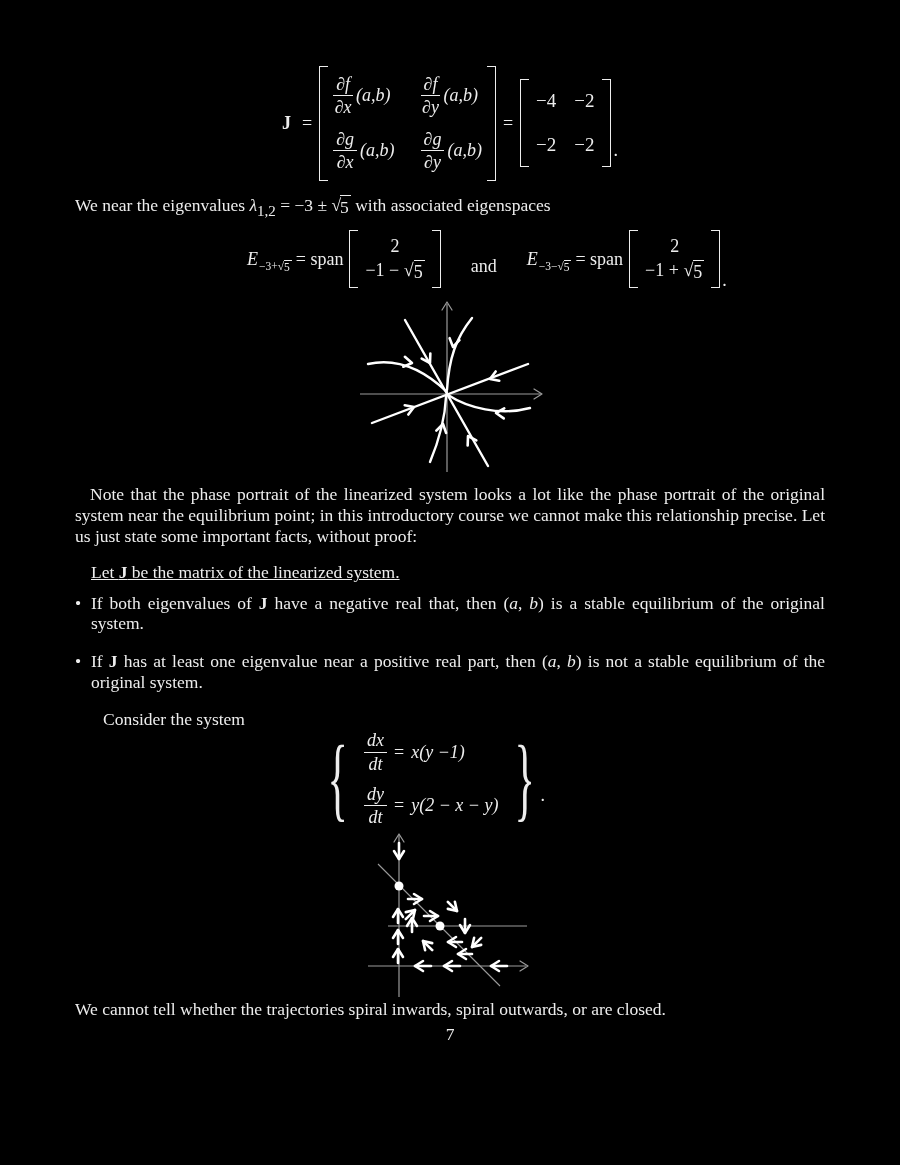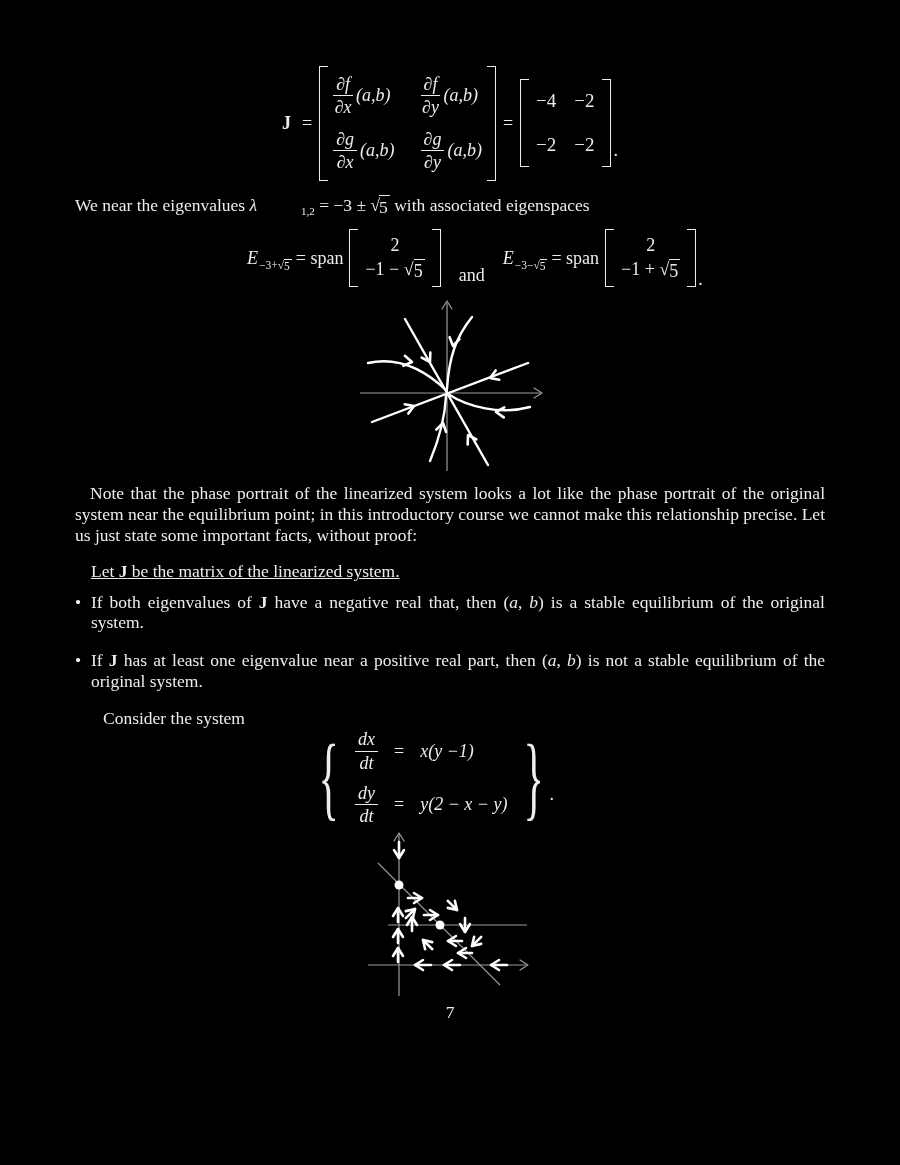--- a/index.html
+++ b/index.html
@@ -24,28 +24,28 @@
   .jacobian{margin-top:66px;display:flex;justify-content:center;align-items:center;font-size:18px;}
   .jacobian .jlhs{font-weight:bold;margin-right:4px;}
   .eqs{margin:0 7px;}
   .pgrid{display:grid;grid-template-columns:auto auto;column-gap:26px;row-gap:12px;padding:8px 5px;}
   .pcell{display:flex;align-items:center;gap:3px;}
   .ngrid{display:grid;grid-template-columns:auto auto;column-gap:18px;row-gap:22px;padding:11px 7px;align-items:center;font-size:19px;}
   .nmat{align-self:center;}
   .jperiod{align-self:center;position:relative;top:27px;margin-left:3px;}
   
   .eigenline{margin-top:14px;line-height:1.25;}
-  .ssub{font-size:11px;margin-left:44px;}
+  .ssub{font-size:15px;}
   
   .eigenrow{margin-top:10px;display:flex;align-items:center;padding-left:172px;font-size:18px;}
   .esub{font-size:11.5px;position:relative;top:7px;margin:0 2px 0 1px;display:inline-flex;align-items:flex-start;}
   .esub .sq-arg{border-top:1.2px solid #ededed;padding-top:0;}
   .spanlbl{margin:0 6px 0 2px;}
   .vcol{display:flex;flex-direction:column;align-items:center;row-gap:3px;padding:6px 7px;line-height:1.15;}
-  .andlbl{position:relative;top:17px;margin:0 18px;}
+  .andlbl{position:relative;top:7px;margin:0 30px;}
   .vec-period{position:relative;top:21px;margin-left:2px;}
   
   .figwrap{display:flex;justify-content:center;}
   .fig1wrap{margin-top:8px;}
   .fig2wrap{margin-top:2px;transform:translateX(15px);}
   
   .para{margin-top:8px;text-align:justify;text-indent:15px;line-height:1.18;}
   .letline{margin-top:16px;padding-left:16px;line-height:1.18;text-decoration:underline;}
   .bullets{margin-top:10px;}
   .bitem{display:flex;margin-bottom:17px;}
@@ -55,21 +55,21 @@
   .example .ulbl{text-decoration:underline;text-underline-offset:2px;}
   .consider{padding-left:28px;margin-top:2px;}
   .noteline{margin-top:4px;line-height:1.18;}
   .answerline{padding-left:30px;margin-top:2px;line-height:1.18;}
   .closing{margin-top:0;line-height:1.18;}
   .pagenum{text-align:center;margin-top:4px;}
   
   .syswrap{margin-top:0;display:flex;justify-content:center;align-items:center;font-size:18px;transform:translateX(-16px);}
   .brace{font-size:94px;line-height:.92;display:inline-block;transform:scaleX(.45);font-weight:300;margin:0 -8px;}
   .syscol{display:flex;flex-direction:column;row-gap:10px;margin:0 12px;}
-  .sysrow{display:flex;align-items:center;gap:16px;}
+  .sysrow{display:flex;align-items:center;gap:7px;}
   .sys-period{position:relative;top:17px;margin-left:1px;}
 </style>
 </head>
 <body>
 
 <div class="page">
 
   <div class="jacobian">
     <span class="jlhs">J</span>
     <span class="eqs">=</span>
@@ -280,15 +280,16 @@
         <path d="M-8,-5 L0,0 L-8,5" transform="translate(128,125) rotate(180)" stroke="#ffffff" stroke-width="2.6" fill="none" stroke-linecap="round" stroke-linejoin="round"></path>
         <line x1="101" y1="137" x2="85" y2="137" stroke="#ffffff" stroke-width="2.6" stroke-linecap="round"></line>
         <path d="M-8,-5 L0,0 L-8,5" transform="translate(85,137) rotate(180)" stroke="#ffffff" stroke-width="2.6" fill="none" stroke-linecap="round" stroke-linejoin="round"></path>
         <line x1="130" y1="137" x2="114" y2="137" stroke="#ffffff" stroke-width="2.6" stroke-linecap="round"></line>
         <path d="M-8,-5 L0,0 L-8,5" transform="translate(114,137) rotate(180)" stroke="#ffffff" stroke-width="2.6" fill="none" stroke-linecap="round" stroke-linejoin="round"></path>
         <line x1="177" y1="137" x2="161" y2="137" stroke="#ffffff" stroke-width="2.6" stroke-linecap="round"></line>
         <path d="M-8,-5 L0,0 L-8,5" transform="translate(161,137) rotate(180)" stroke="#ffffff" stroke-width="2.6" fill="none" stroke-linecap="round" stroke-linejoin="round"></path>
       </svg>
   </div>
 
+  <div class="closing">We cannot tell whether the trajectories spiral inwards, spiral outwards, or are closed.</div>
   <div class="pagenum">7</div>
 
 </div>
 
 </body></html>

